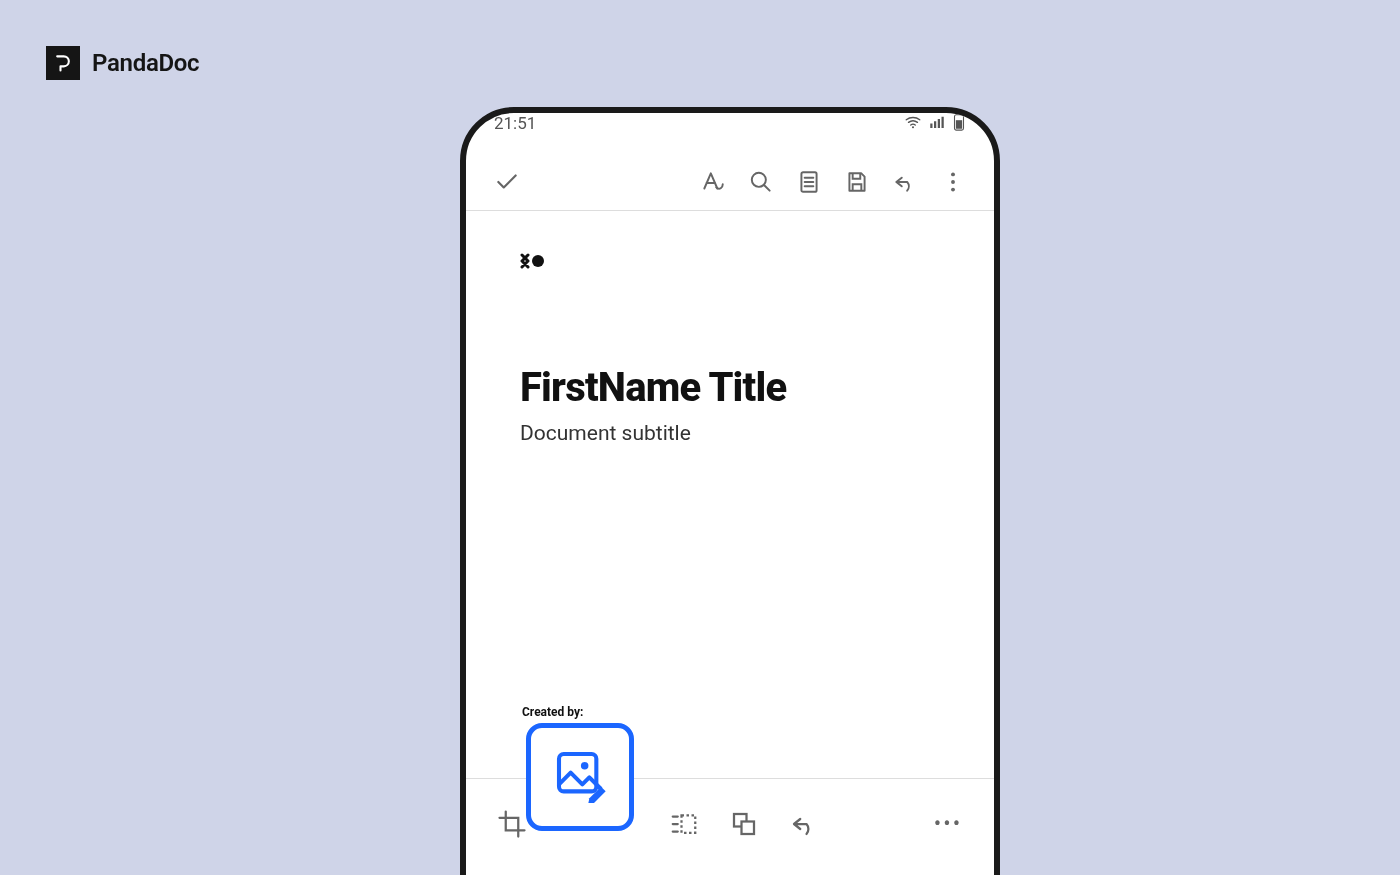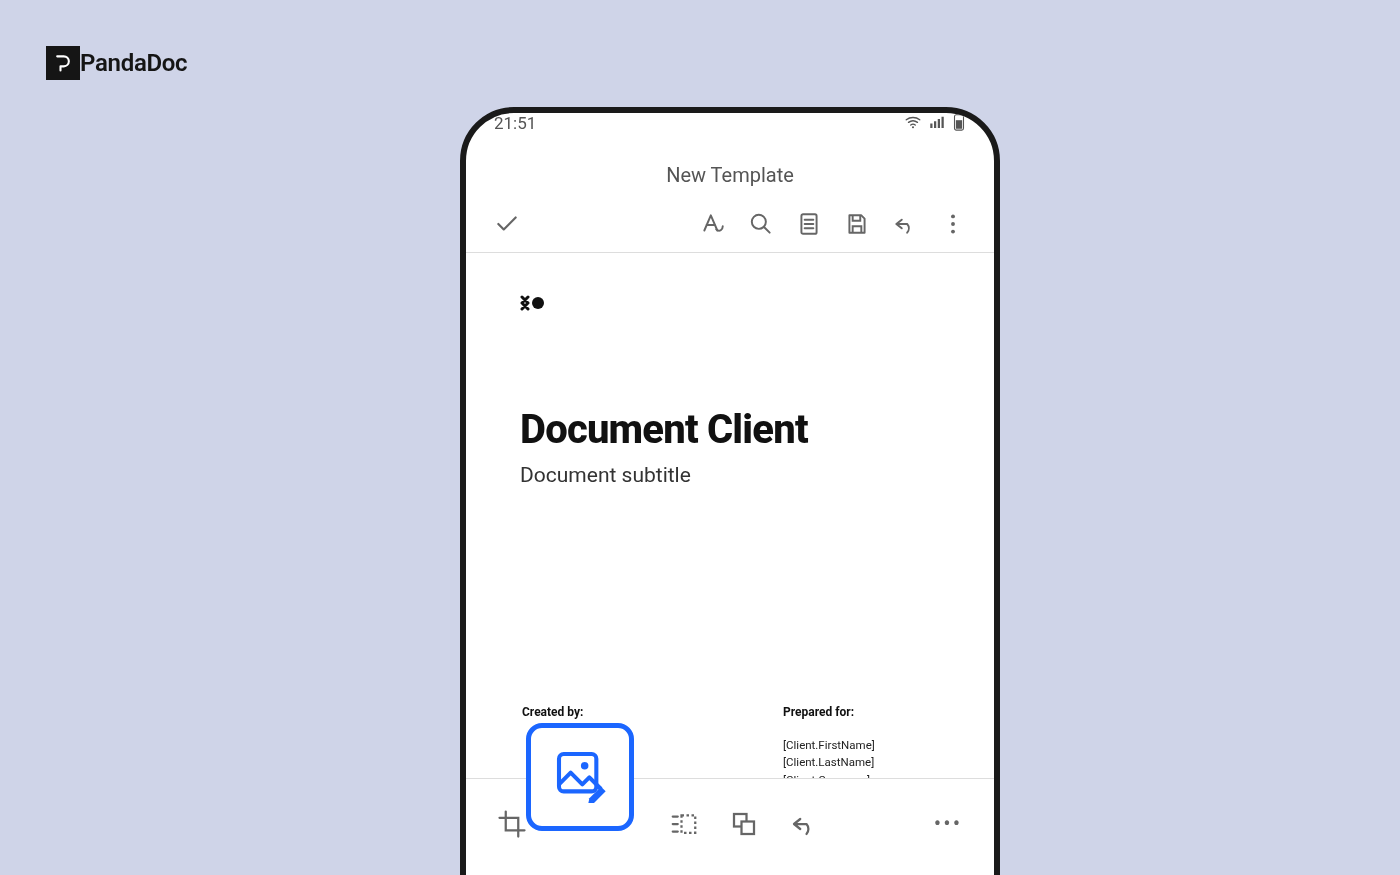--- a/index.html
+++ b/index.html
@@ -11,21 +11,21 @@
   position: relative;
   overflow: hidden;
 }
 
 .brand {
   position: absolute;
   top: 46px;
   left: 46px;
   display: flex;
   align-items: center;
-  gap: 0;
+  gap: 12px;
 }
 .brand-mark {
   width: 34px;
   height: 34px;
   background: #151515;
   display: flex;
   align-items: center;
   justify-content: center;
 }
 .brand-text {
@@ -195,21 +195,20 @@
       <span>
         <svg width="14" height="18" viewBox="0 0 12 20">
             <rect x="3" y="0" width="6" height="2" fill="#555"></rect>
             <rect x="1" y="2" width="10" height="17" rx="2" stroke="#555" stroke-width="1.2" fill="none"></rect>
             <rect x="2.5" y="8" width="7" height="9.5" fill="#555"></rect>
           </svg>
       </span>
     </div>
   </div>
 
-  <div class="screen-title">New Template</div>
 
   <div class="toolbar">
     <div class="tb-btn">
       <svg viewBox="0 0 24 24">
           <path d="M4 12l5 5L20 6" stroke="#666" stroke-width="2" fill="none" stroke-linecap="round" stroke-linejoin="round"></path>
         </svg>
     </div>
     <div class="spacer"></div>
     <div class="tb-btn">
       <svg viewBox="0 0 24 24">
@@ -249,32 +248,27 @@
     </div>
   </div>
 
   <div class="doc-area">
     <div class="doc-logo">
       <svg width="26" height="16" viewBox="0 0 26 16">
           <path d="M2 2l6 6M2 8l6-6M2 8l6 6M2 14l6-6" stroke="#111" stroke-width="3" stroke-linecap="round"></path>
           <circle cx="18" cy="8" r="6" fill="#111"></circle>
         </svg>
     </div>
-    <div class="doc-title">Document Client</div>
+    <div class="doc-title">FirstName Title</div>
     <div class="doc-subtitle">Document subtitle</div>
   </div>
 
   <div class="meta-row">
     <div class="meta-col">
       <div class="meta-label">Created by:</div>
-    </div>
-    <div class="meta-col">
-      <div class="meta-label">Prepared for:</div>
-      <div class="meta-value">[Client.FirstName] [Client.LastName]</div>
-      <div class="meta-value">[Client.Company]</div>
     </div>
   </div>
 
   <div class="insert-image-btn">
     <span>
       <svg viewBox="0 0 48 48">
           <rect x="6" y="6" width="32" height="32" rx="4" stroke="#1b66ff" stroke-width="3.5" fill="none"></rect>
           <circle cx="28" cy="16" r="3.2" fill="#1b66ff"></circle>
           <path d="M6 32l10-10 10 10 6-6 10 10" stroke="#1b66ff" stroke-width="3.5" fill="none" stroke-linejoin="round"></path>
           <path d="M32 44l10-10 4 4-10 10-5 1z" fill="#1b66ff"></path>

